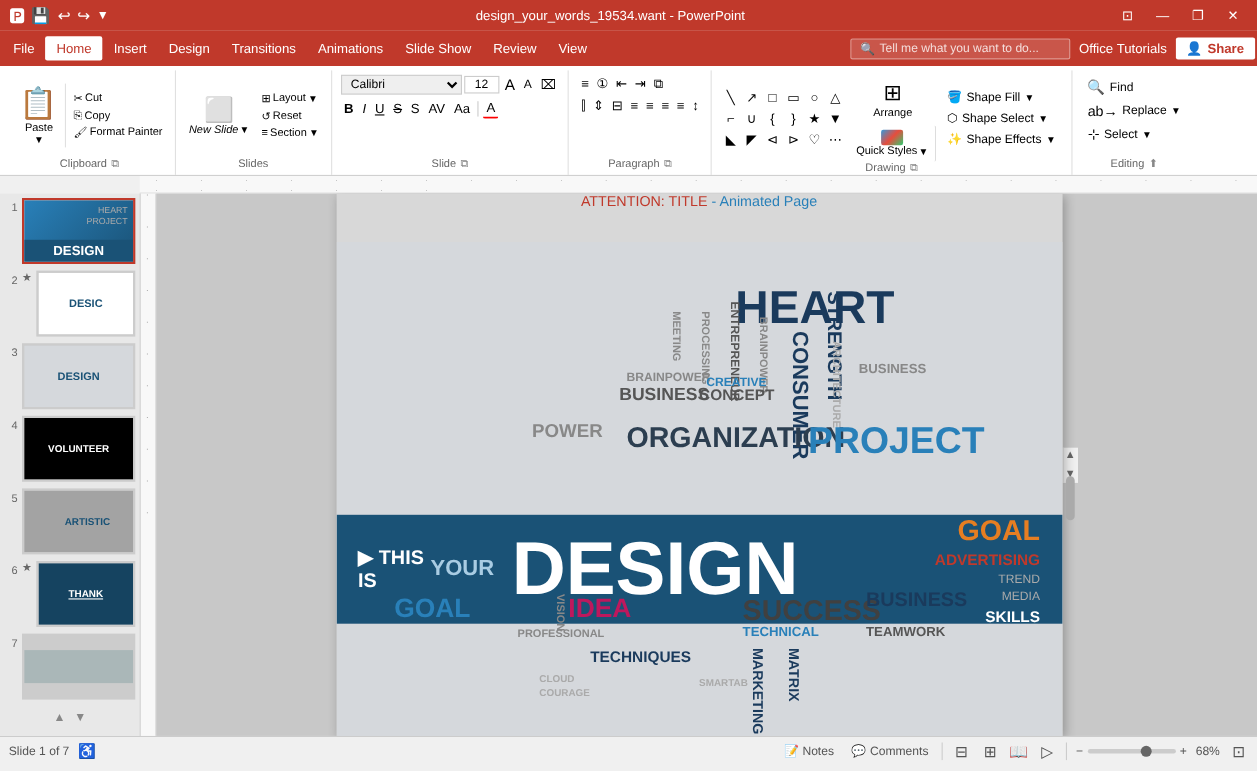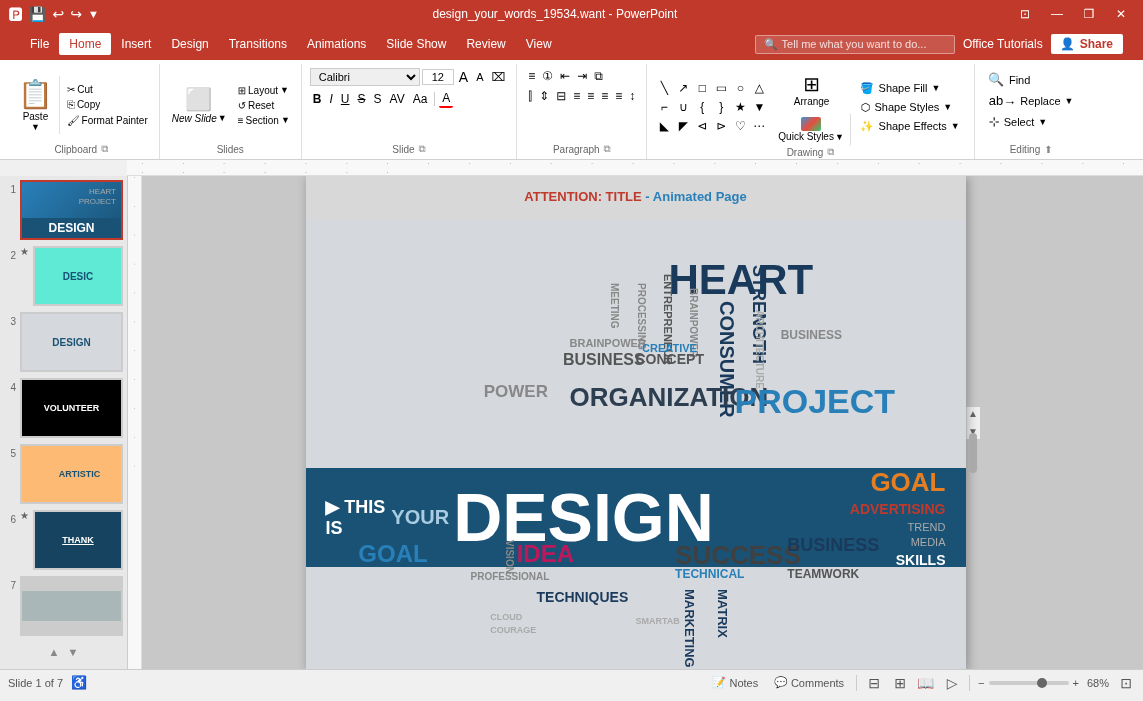--- a/index.html
+++ b/index.html
@@ -20,21 +20,21 @@
     #title-bar-center { flex: 1; text-align: center; font-size: 12px; color: white; }
     #title-bar-right { display: flex; gap: 4px; }
     .winbtn { width: 28px; height: 22px; display: flex; align-items: center; justify-content: center; cursor: pointer; font-size: 12px; color: white; }
 
     
     #menu-bar {
       background: #c0392b;
       height: 32px;
       display: flex;
       align-items: center;
-      padding: 0 20px;
+      padding: 0 2px;
       color: white;
     }
     .menu-item {
       padding: 4px 10px;
       cursor: pointer;
       font-size: 12px;
       border-radius: 2px;
     }
     .menu-item.active { background: white; color: #c0392b; }
     #menu-right { margin-left: auto; display: flex; align-items: center; gap: 8px; }
@@ -217,25 +217,25 @@
       width: 660px;
       height: 495px;
       background: #d8d8d8;
       position: relative;
       box-shadow: 2px 2px 10px rgba(0,0,0,0.3);
       overflow: hidden;
     }
 
     .slide-annotation {
       position: absolute;
-      top: 14px;
+      top: 0;
       left: 50%;
       transform: translateX(-50%);
       font-size: 13px;
-      font-weight: bold;
+      font-weight: normal;
       white-space: nowrap;
     }
     .slide-annotation .attention { color: #c0392b; }
     .slide-annotation .subtitle { color: #2980b9; }
 
     
     .word-cloud {
       position: absolute;
       top: 45px;
       left: 0;
@@ -498,21 +498,21 @@
       </div>
 
       <div class="right-ribbon-items">
         <div class="right-ribbon-btn">
           <span>🪣</span>
           <span>Shape Fill</span>
           <span style="font-size:9px;">▼</span>
         </div>
         <div class="right-ribbon-btn">
           <span>⬡</span>
-          <span>Shape Styles</span>
+          <span>Shape Select</span>
           <span style="font-size:9px;">▼</span>
         </div>
         <div class="right-ribbon-btn">
           <span>✨</span>
           <span>Shape Effects</span>
           <span style="font-size:9px;">▼</span>
         </div>
       </div>
     </div>
     <div class="ribbon-group-label">
@@ -565,21 +565,21 @@
               <div>PROJECT</div>
           </div>
         </div>
       </div>
     </div>
 
     <div class="slide-thumb">
       <span class="slide-num">2</span>
       <span class="slide-star">★</span>
       <div class="slide-img">
-        <div class="slide-img-inner thumb2" style="background:#5eead4; ">
+        <div class="slide-img-inner thumb2" style="background:#ffffff; ">
           <span style="font-size:10px; font-weight:bold; color:#1a5276;">DESIC</span>
         </div>
       </div>
     </div>
 
     <div class="slide-thumb">
       <span class="slide-num">3</span>
       <div class="slide-img">
         <div class="slide-img-inner thumb3" style="background:#d5d8dc;">
           <span style="font-size:10px; font-weight:bold; color:#1a5276;">DESIGN</span>
@@ -592,21 +592,21 @@
       <div class="slide-img">
         <div class="slide-img-inner thumb4" style="background:#000000;">
           <span style="font-size:9px; font-weight:bold; color:white;">VOLUNTEER</span>
         </div>
       </div>
     </div>
 
     <div class="slide-thumb">
       <span class="slide-num">5</span>
       <div class="slide-img">
-        <div class="slide-img-inner thumb5" style="background:#fdba74;padding-left:16px;">
+        <div class="slide-img-inner thumb5" style="background:#a3a3a3;padding-left:16px;">
           <span style="font-size:9px; font-weight:bold; color:#1a5276;">ARTISTIC</span>
         </div>
       </div>
     </div>
 
     <div class="slide-thumb">
       <span class="slide-num">6</span>
       <span class="slide-star">★</span>
       <div class="slide-img">
         <div class="slide-img-inner thumb6" style="background:#154360;">
@@ -655,21 +655,21 @@
         <span class="word" style="top:26%; left:40%; font-size:11px; color:#888;">BRAINPOWER</span>
         <span class="word" style="top:29%; left:39%; font-size:16px; color:#555; font-weight:bold;">BUSINESS</span>
         <span class="word" style="top:27%; left:51%; font-size:11px; color:#2980b9; font-weight:bold;">CREATIVE</span>
         <span class="word" style="top:29%; left:50%; font-size:14px; color:#555; font-weight:bold;">CONCEPT</span>
         <span class="word" style="top:36%; left:27%; font-size:17px; color:#888;">POWER</span>
         <span class="word" style="top:36%; left:40%; font-size:26px; color:#2c3e50; font-weight:900;">ORGANIZATION</span>
         <span class="word" style="top:36%; left:65%; font-size:34px; color:#2980b9; font-weight:900;">PROJECT</span>
 
         <div class="blue-banner">
           <span style="color:white; font-size:18px; font-weight:bold; margin-right:6px;">▶ THIS<br>IS</span>
-          <span style="color:#a9cce3; font-size:20px; font-weight:bold; margin-right:4px;">YOUR</span>
+          <span style="color:#a9cce3; font-size:20px; font-weight:bold; margin-right:16px;">YOUR</span>
           <span style="color:white; font-size:68px; font-weight:900; line-height:1;">DESIGN</span>
           <div style="margin-left:auto; text-align:right; line-height:1.4;">
             <div style="color:#e67e22; font-size:26px; font-weight:900;">GOAL</div>
             <div style="color:#c0392b; font-size:14px; font-weight:bold;">ADVERTISING</div>
             <div style="color:#aaa; font-size:11px;">TREND</div>
             <div style="color:#aaa; font-size:11px;">MEDIA</div>
             <div style="color:white; font-size:14px; font-weight:bold;">SKILLS</div>
           </div>
         </div>
 

